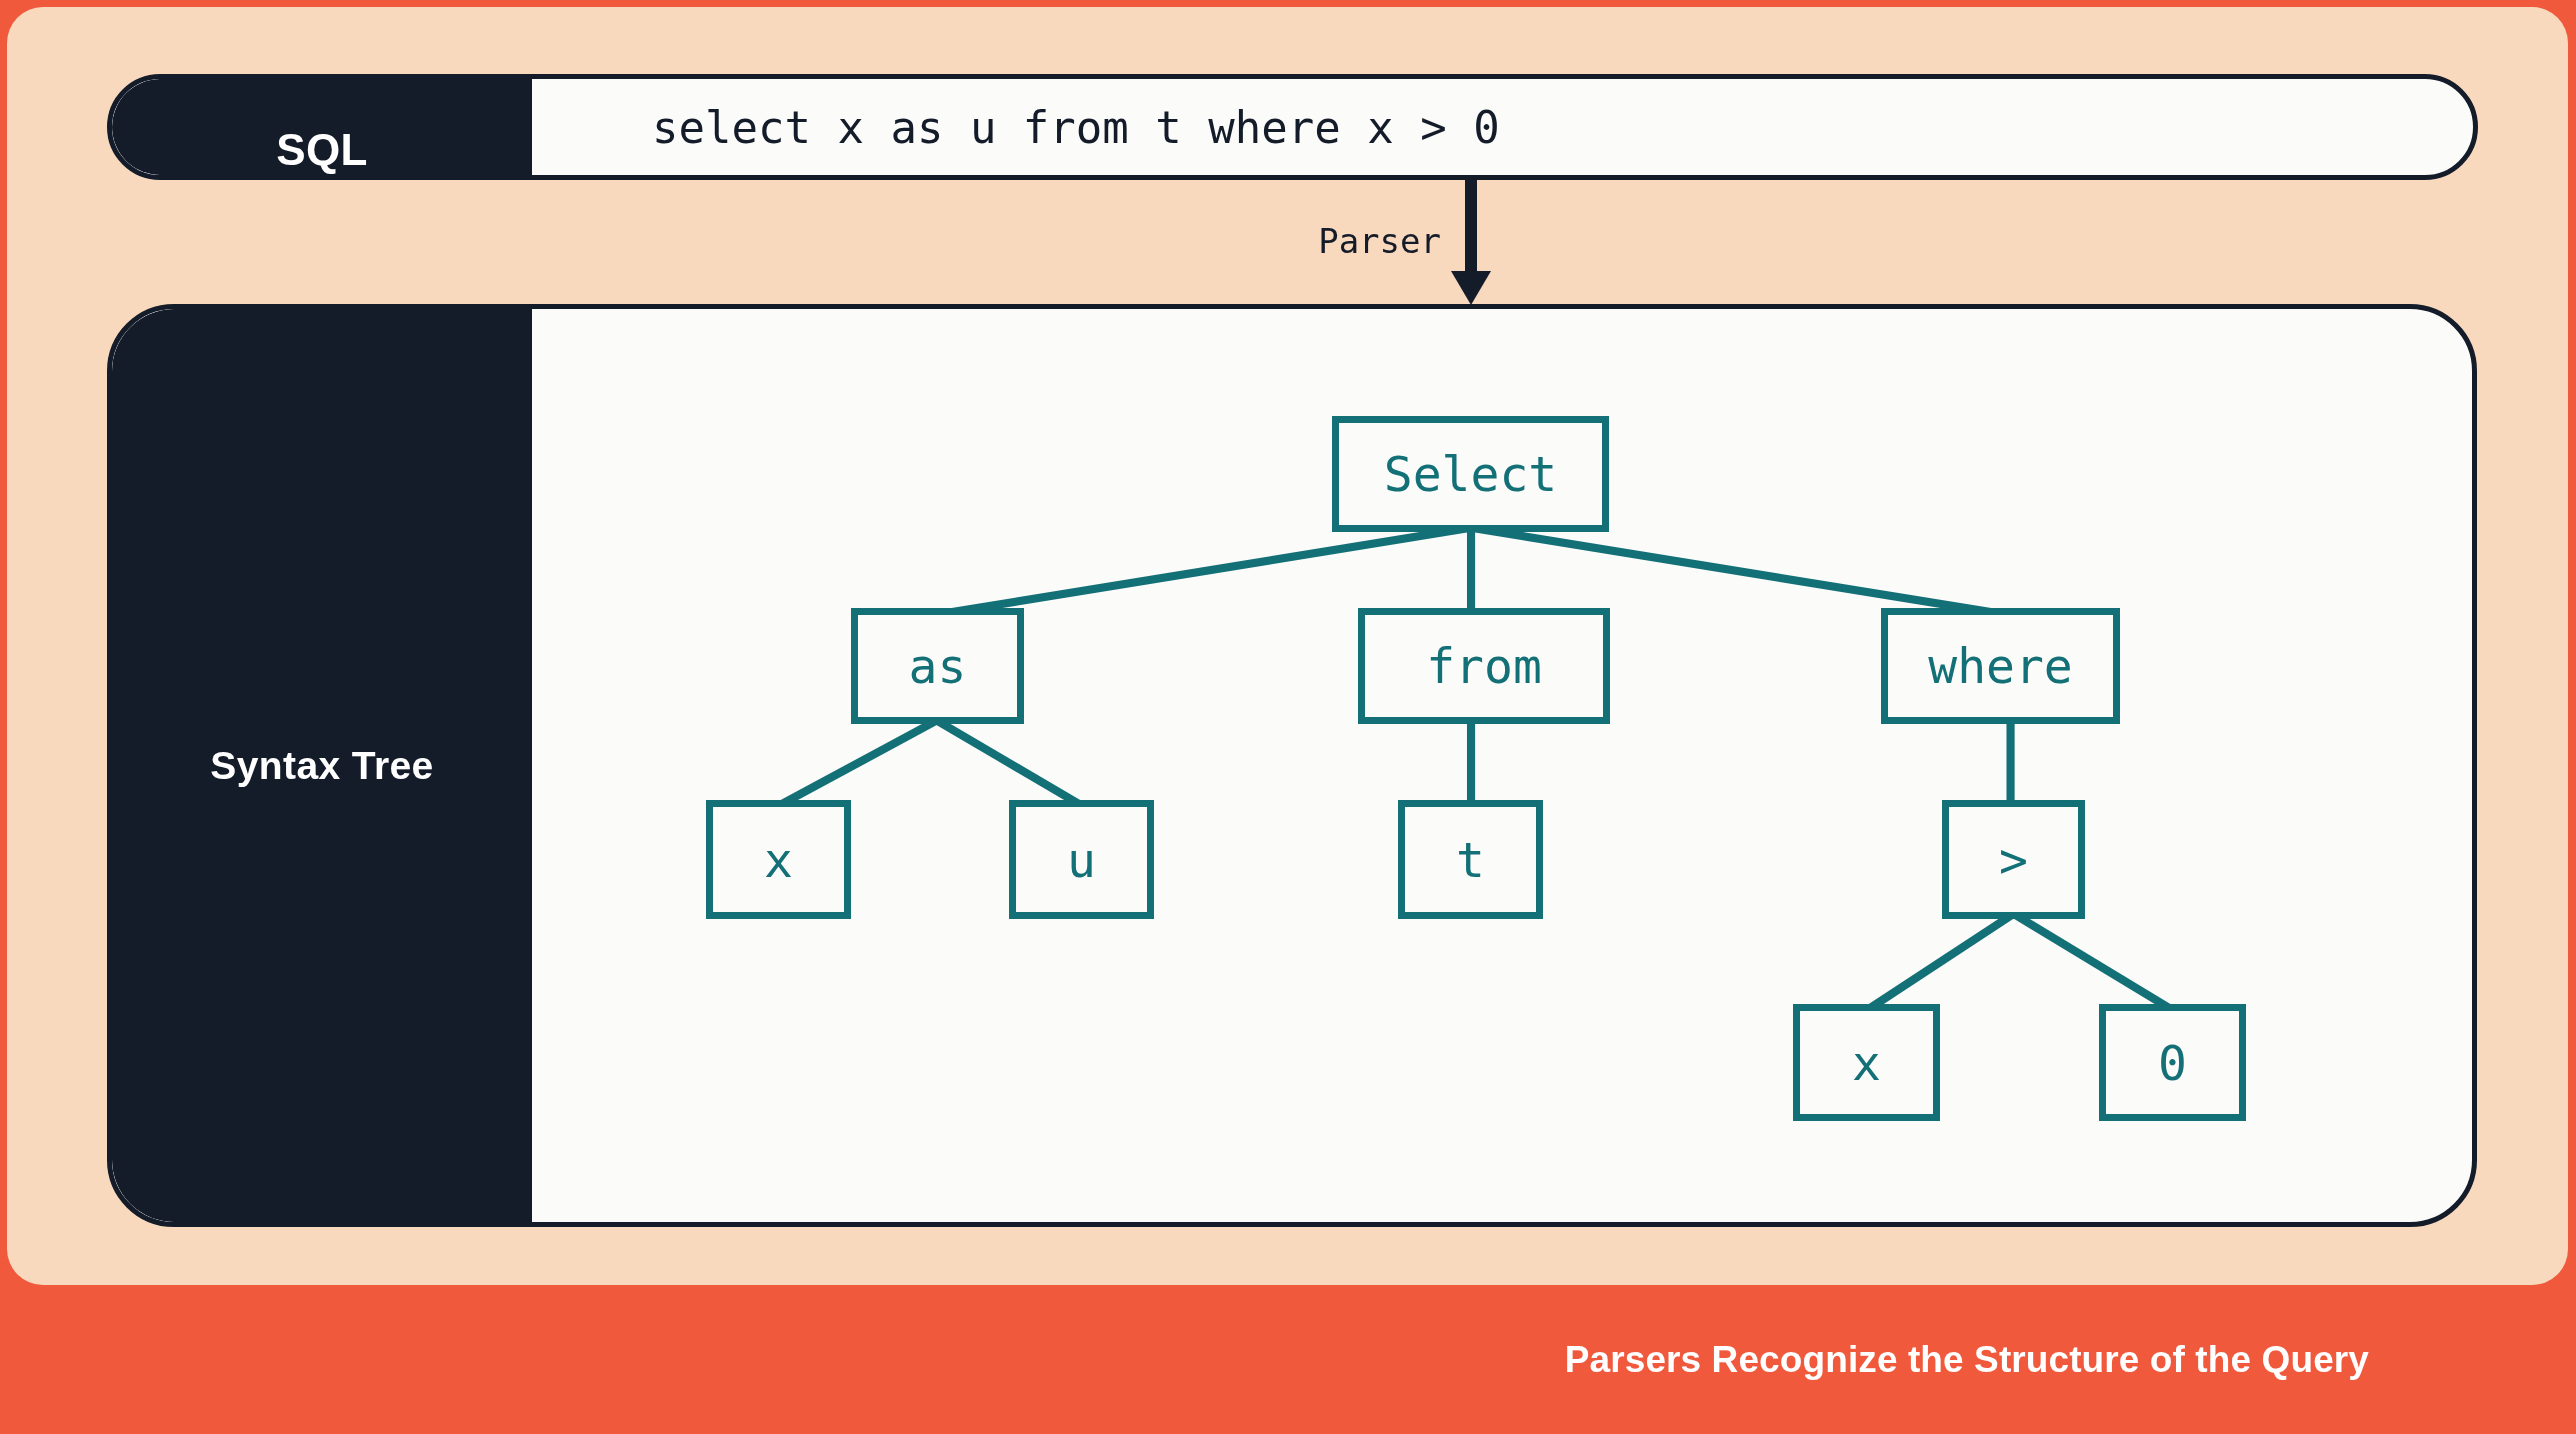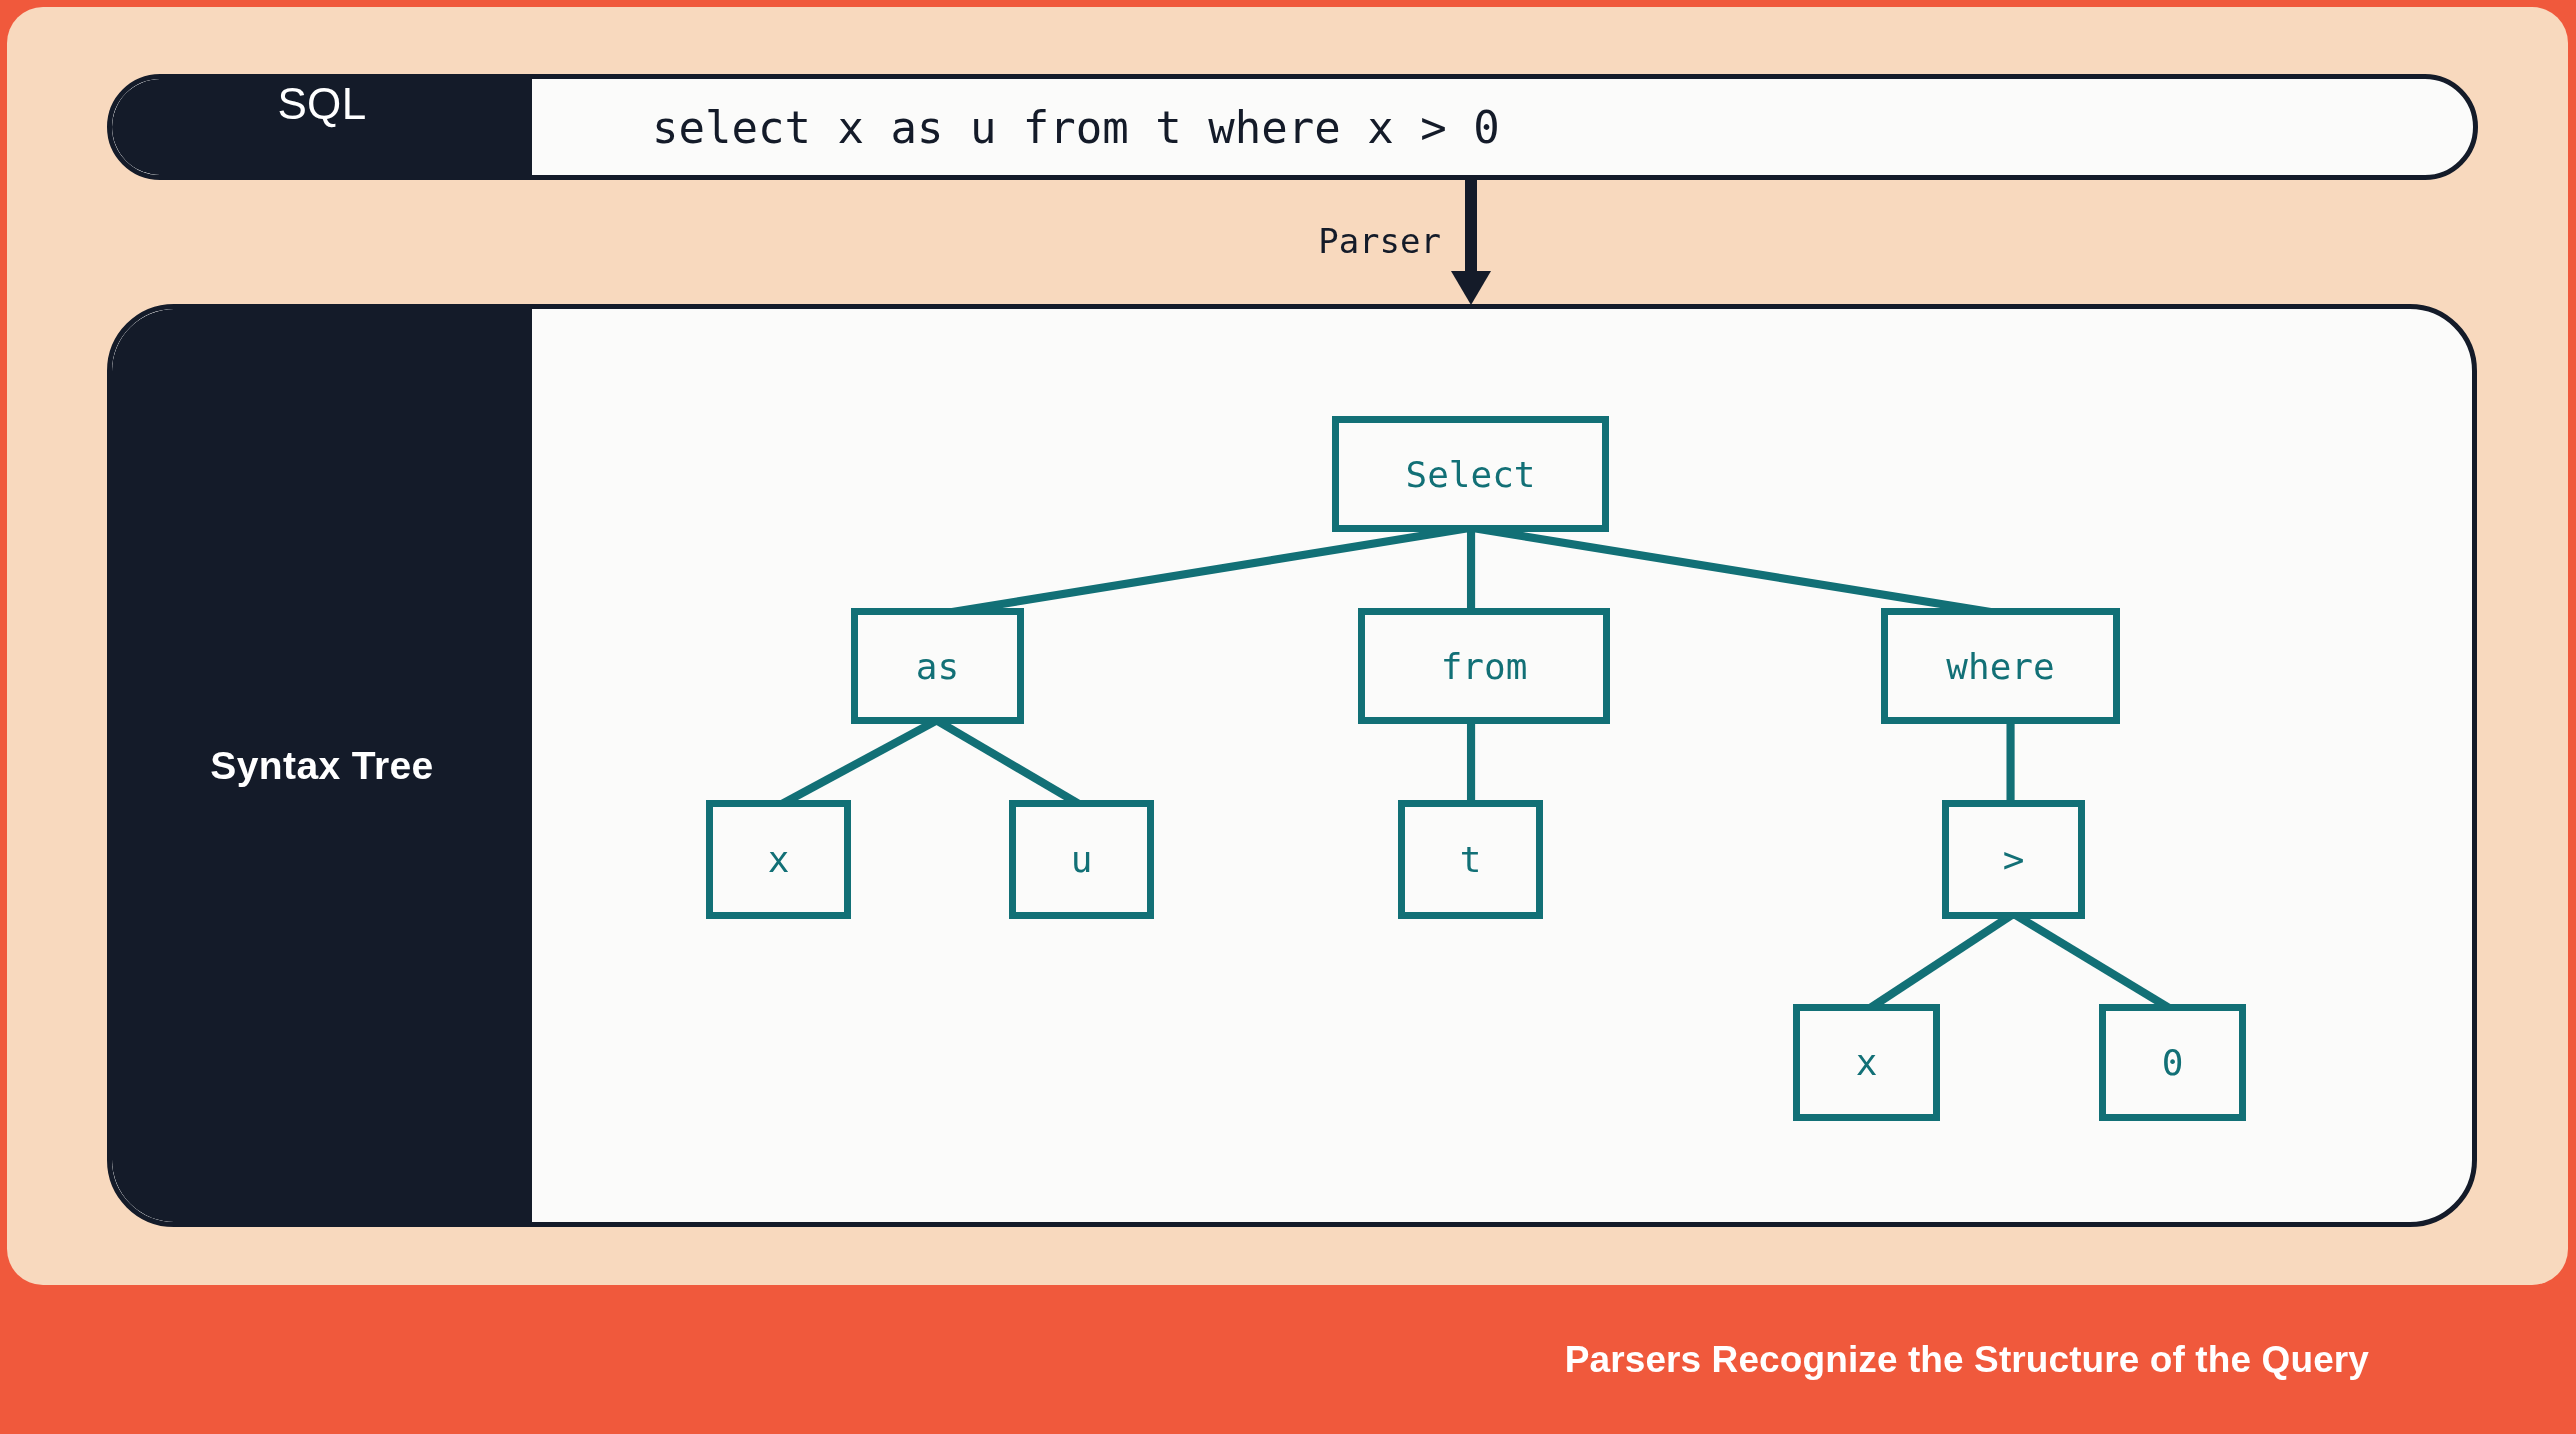--- a/index.html
+++ b/index.html
@@ -28,22 +28,22 @@
     background:#fbfbfa;
     border:5.2px solid #141b29;
     border-radius:53px;
     display:flex; align-items:stretch;
     overflow:hidden;
   }
   .sql-label {
     width:420px; flex:0 0 420px;
     background:#141b29;
     border-radius:48px 0 0 48px;
-    display:flex; align-items:flex-start; justify-content:center;
-    color:#ffffff; font-size:44px; font-weight:normal; letter-spacing:0.4px;
+    display:flex; align-items:flex-end; justify-content:center;
+    color:#ffffff; font-size:44px; font-weight:bold; letter-spacing:0.4px;
   }
   .sql-query {
     flex:1; display:flex; align-items:center;
     padding-left:120px;
     color:#141b29; font-size:44px;
     white-space:pre;
   }
 
   
   .parser-label {
@@ -88,21 +88,21 @@
     position:absolute; left:0; top:0;
     width:2576px; height:1435px;
     pointer-events:none;
   }
   .node {
     position:absolute; box-sizing:border-box;
     background:#fbfbfa;
     border:7.4px solid #127076;
     color:#127076;
     font-family:"DejaVu Sans Mono", monospace;
-    font-size:36px;
+    font-size:48px;
     display:flex; align-items:center; justify-content:center;
     white-space:pre;
   }
   #node-select {left:1332px; top:416px;  width:277px; height:116px;}
   #node-as     {left:851px; top:608px;  width:173px; height:116px;}
   #node-from   {left:1358px; top:608px;  width:252px; height:116px;}
   #node-where  {left:1881px; top:608px;  width:239px; height:116px;}
   #node-x1     {left:706px;  top:800px; width:145px; height:119px;}
   #node-u      {left:1009px; top:800px; width:145px; height:119px;}
   #node-t      {left:1398px; top:800px; width:145px; height:119px;}

